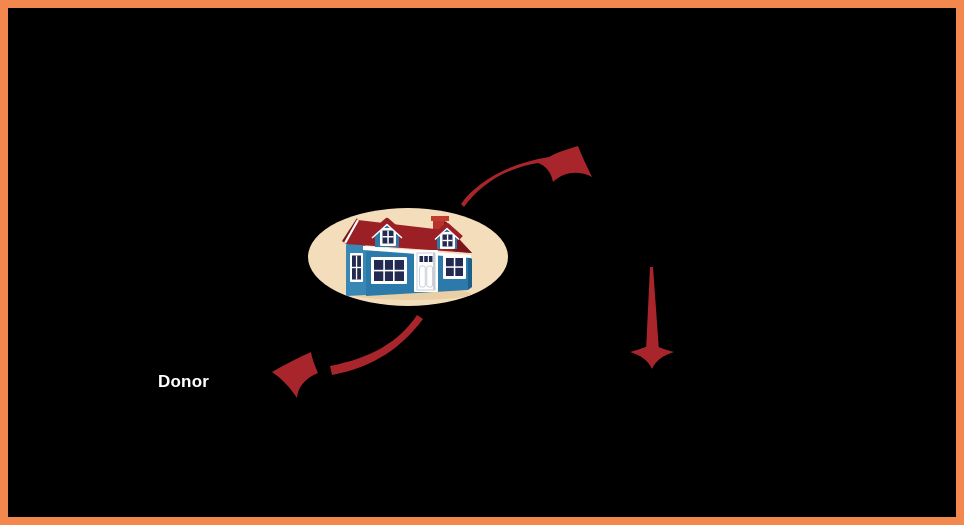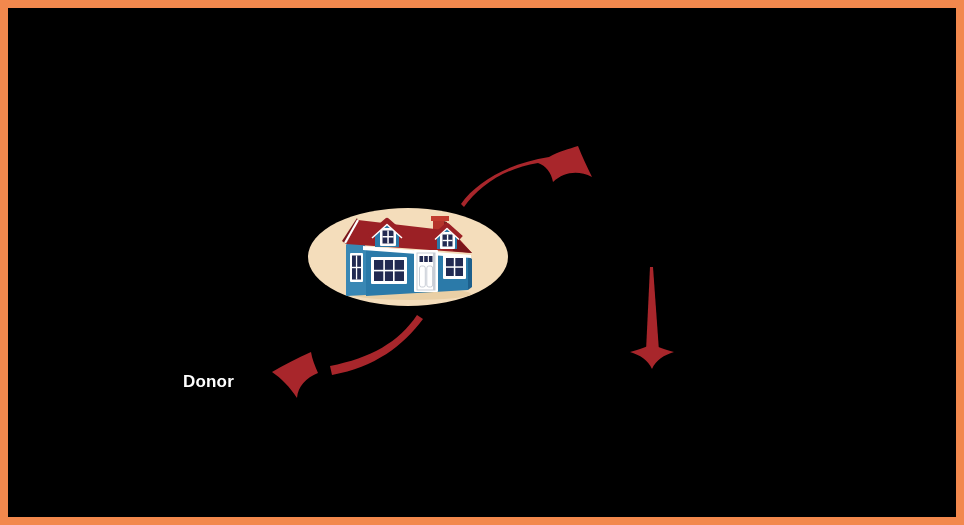--- a/index.html
+++ b/index.html
@@ -13,21 +13,21 @@
   .scene{position:absolute;left:0;top:0;width:964px;height:525px;display:block;}
   .border-overlay{
     position:absolute;inset:0;
     border:8px solid var(--c-border,#F2884D);
     pointer-events:none;
     box-sizing:border-box;
   }
   .donor{
     position:absolute;
     left:158px;top:371px;width:76px;
-    text-align:right;
+    text-align:left;
     color:var(--c-donor-text,#fff);
     font-size:17px;font-weight:700;line-height:22px;
     letter-spacing:0.2px;
   }
   
   .f-arrow{fill:var(--c-arrow);}
   .f-ellipse{fill:var(--c-ellipse);}
   .f-ellipse-shadow{fill:var(--c-ellipse-shadow);}
   .f-wall{fill:var(--c-wall);}
   .f-wall-light{fill:var(--c-wall-light);}

